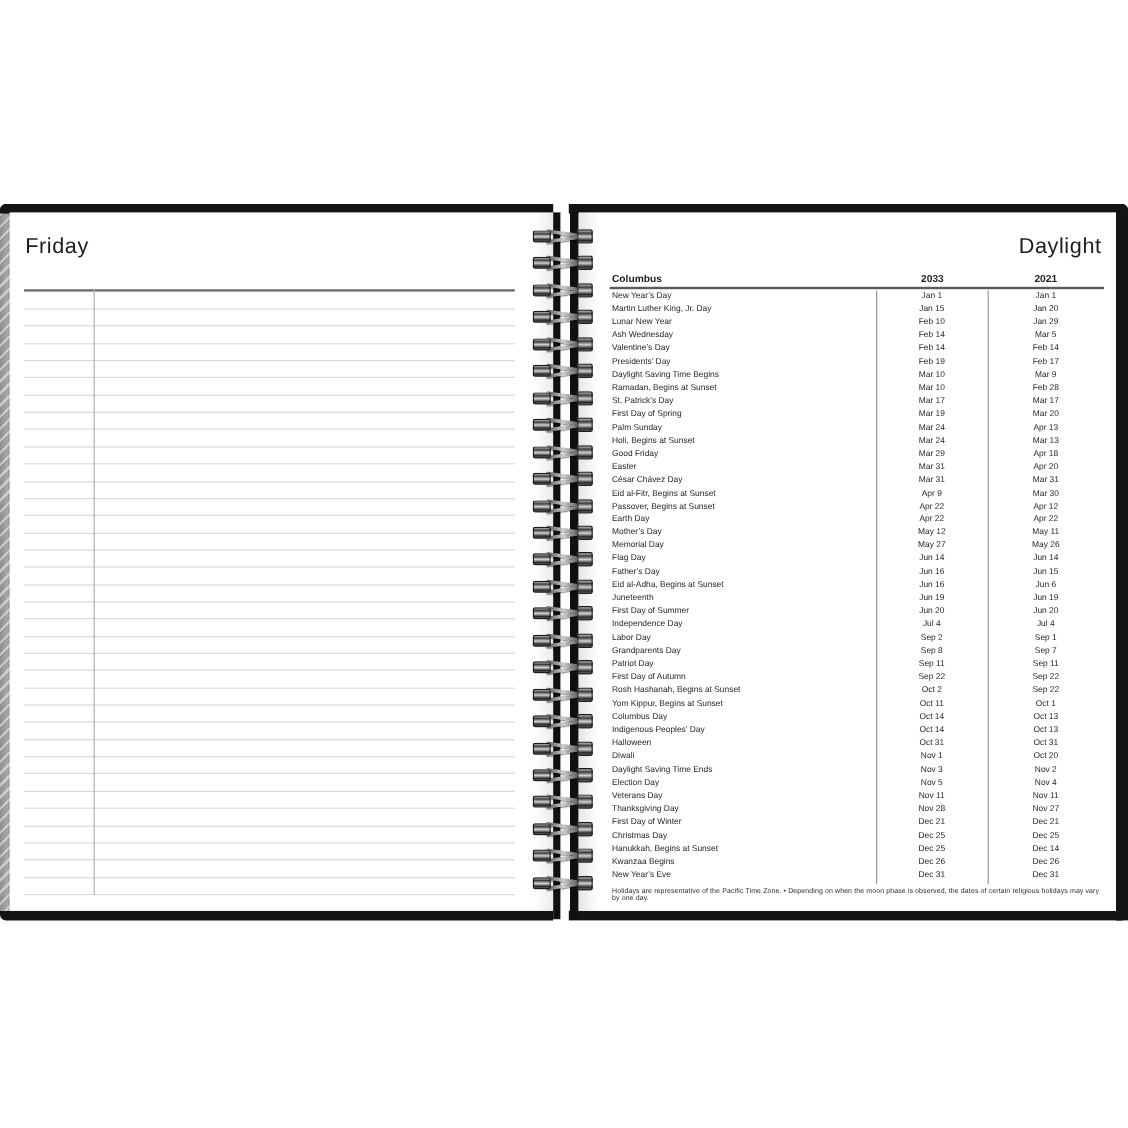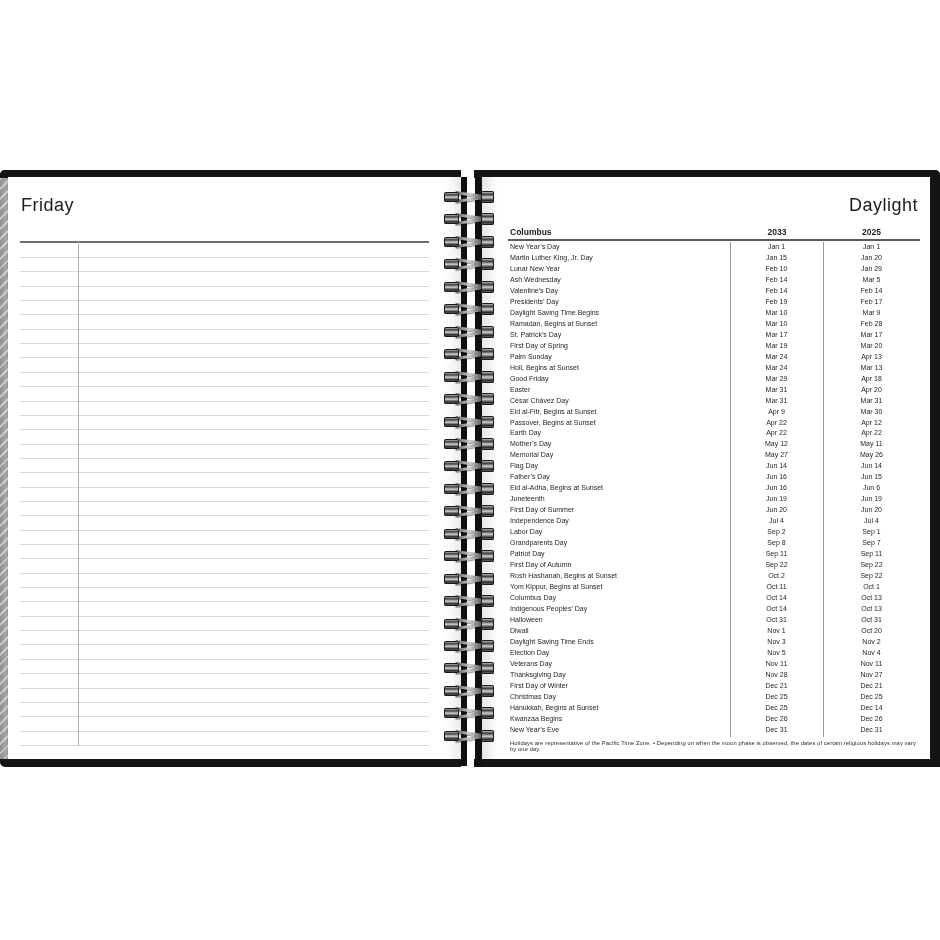--- a/index.html
+++ b/index.html
@@ -274,21 +274,21 @@
       <div class="note-line" style="top: 701.85px;"></div>
       <div class="note-line" style="top: 716.2px;"></div>
       <div class="note-line" style="top: 730.55px;"></div>
       <div class="note-line" style="top: 744.9px;"></div>
     </div>
   <div id="notes-margin-line"></div>
 
   <div id="holidays-title">Daylight</div>
   <div class="th" id="th-holiday">Columbus</div>
   <div class="th" id="th-2024">2033</div>
-  <div class="th" id="th-2025">2025</div>
+  <div class="th" id="th-2025">2021</div>
   <div id="table-topline"></div>
   <div class="col-line" id="col-line-1"></div>
   <div class="col-line" id="col-line-2"></div>
   <div id="holiday-rows">
       <div class="hrow">
         <div class="cell-name">New Year’s Day</div>
         <div class="cell-2024">Jan 1</div>
         <div class="cell-2025">Jan 1</div>
       </div>
       <div class="hrow">

